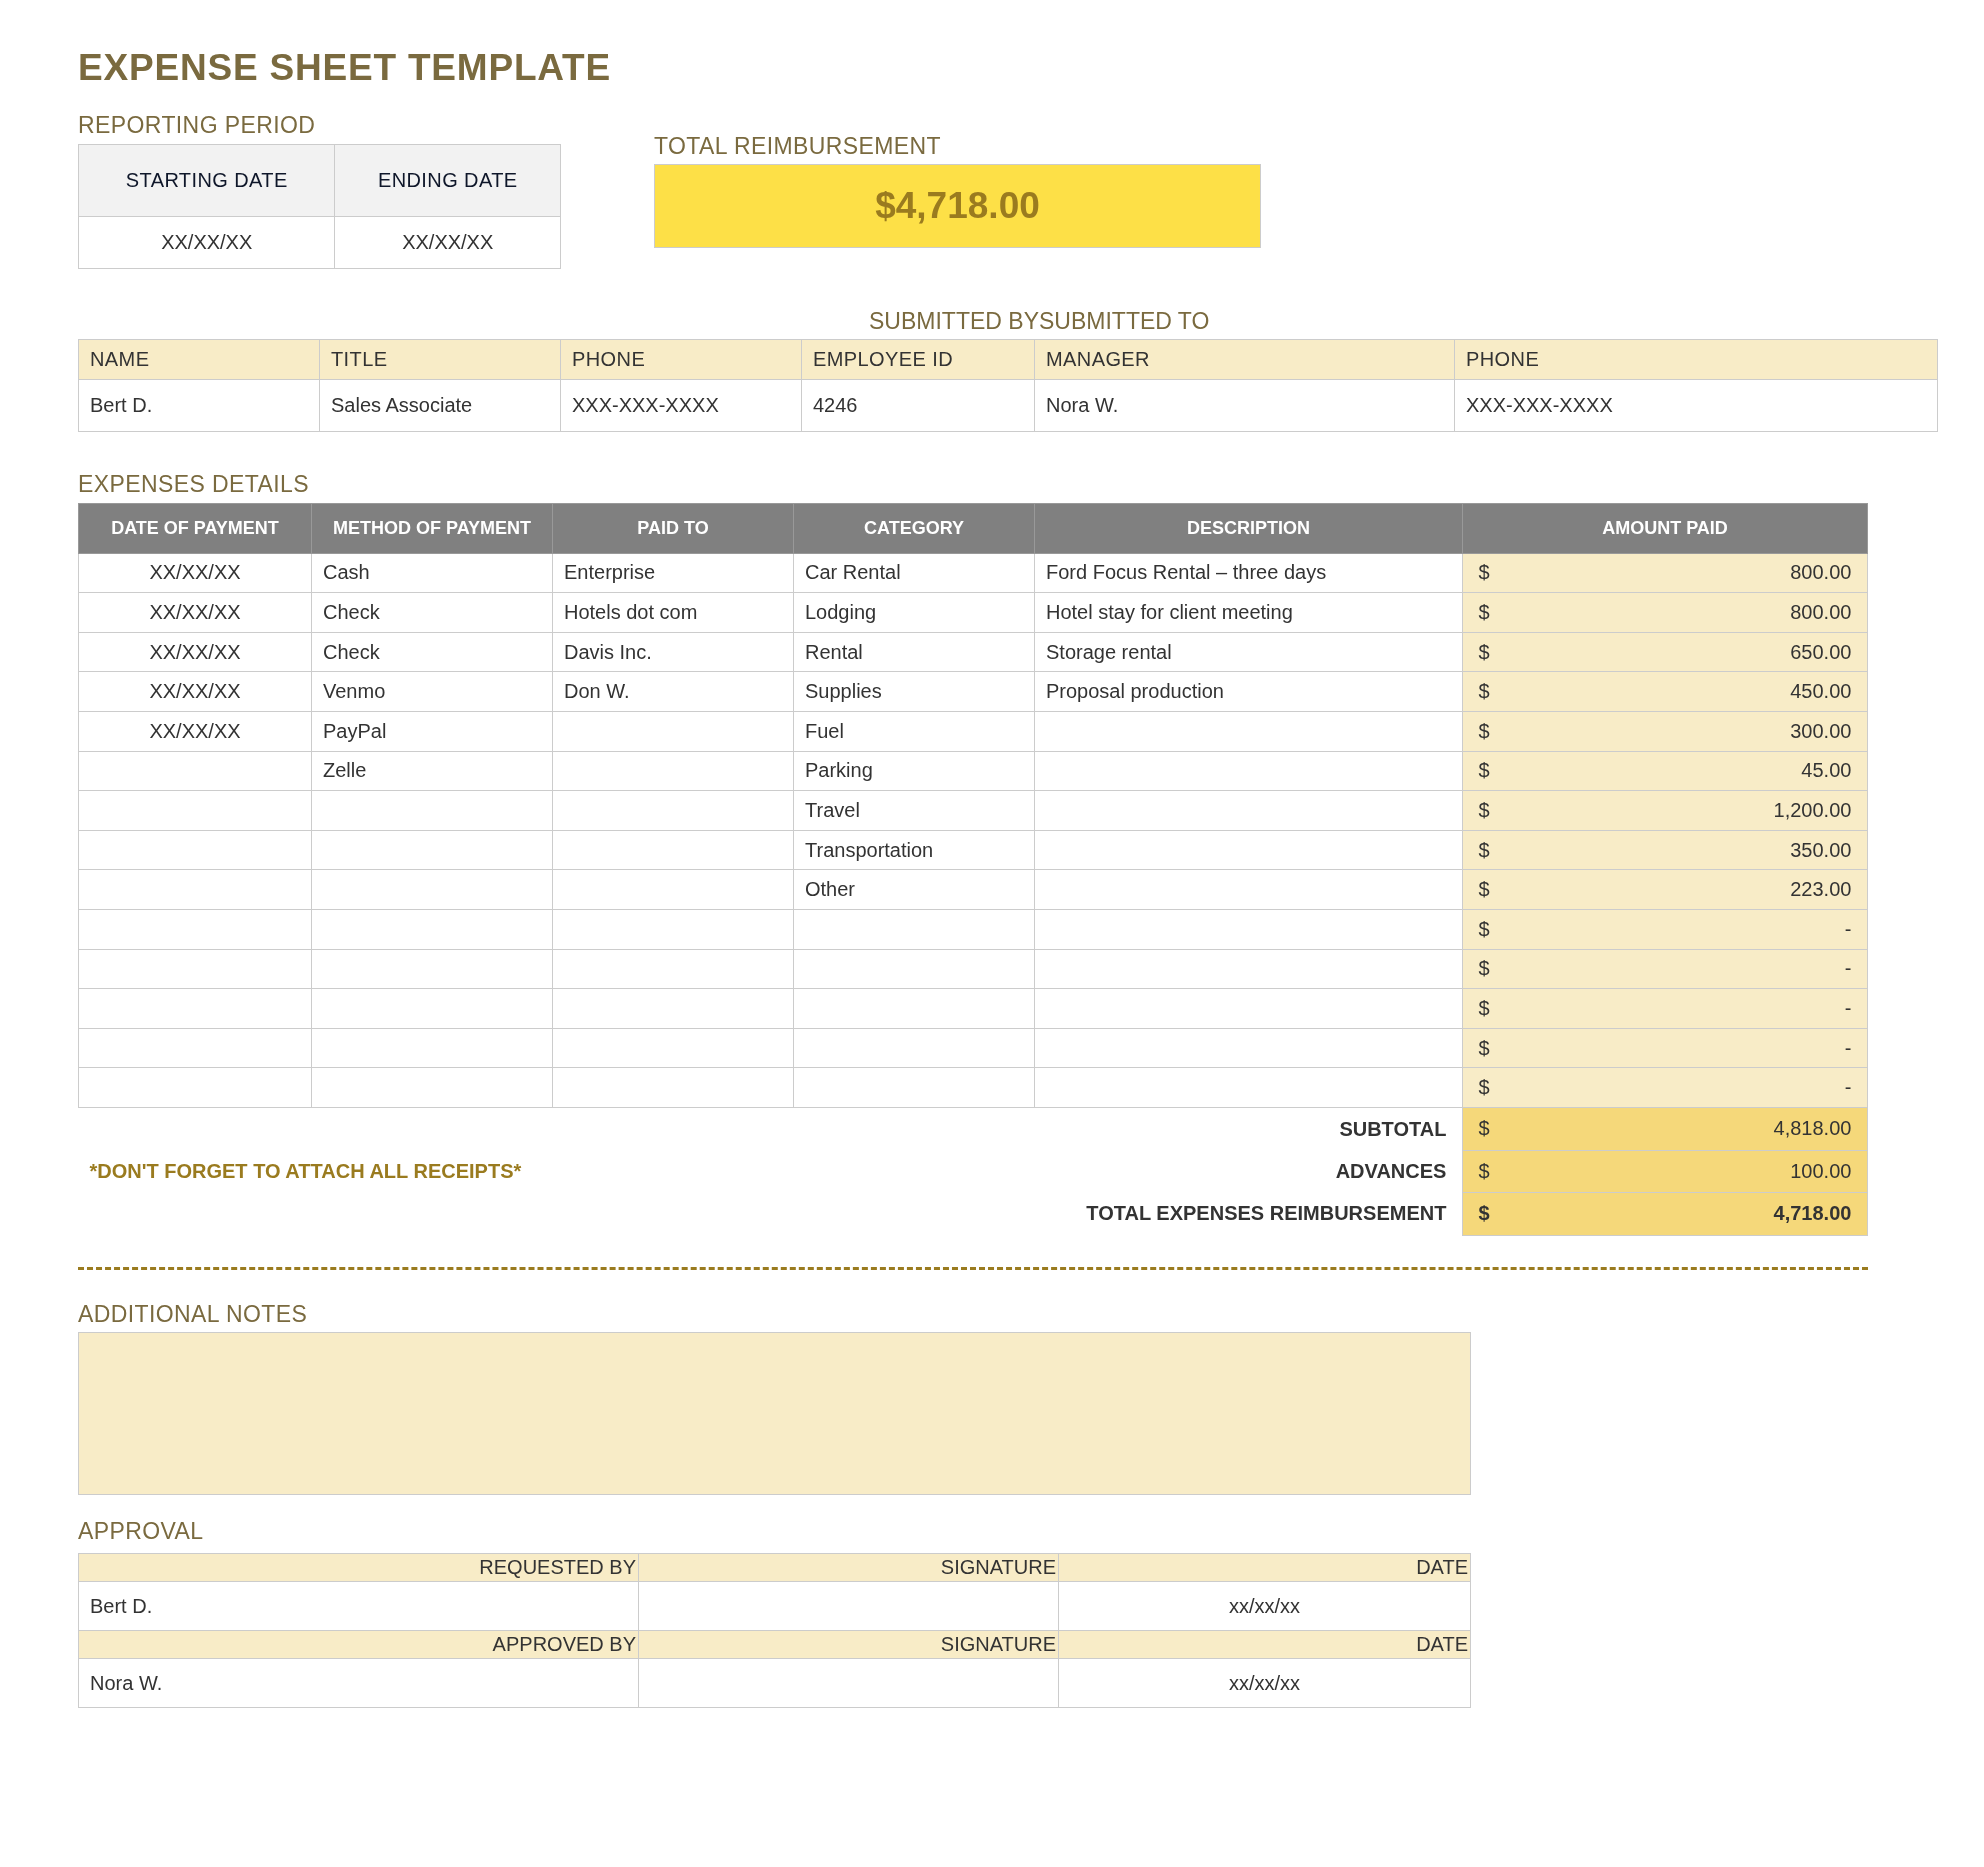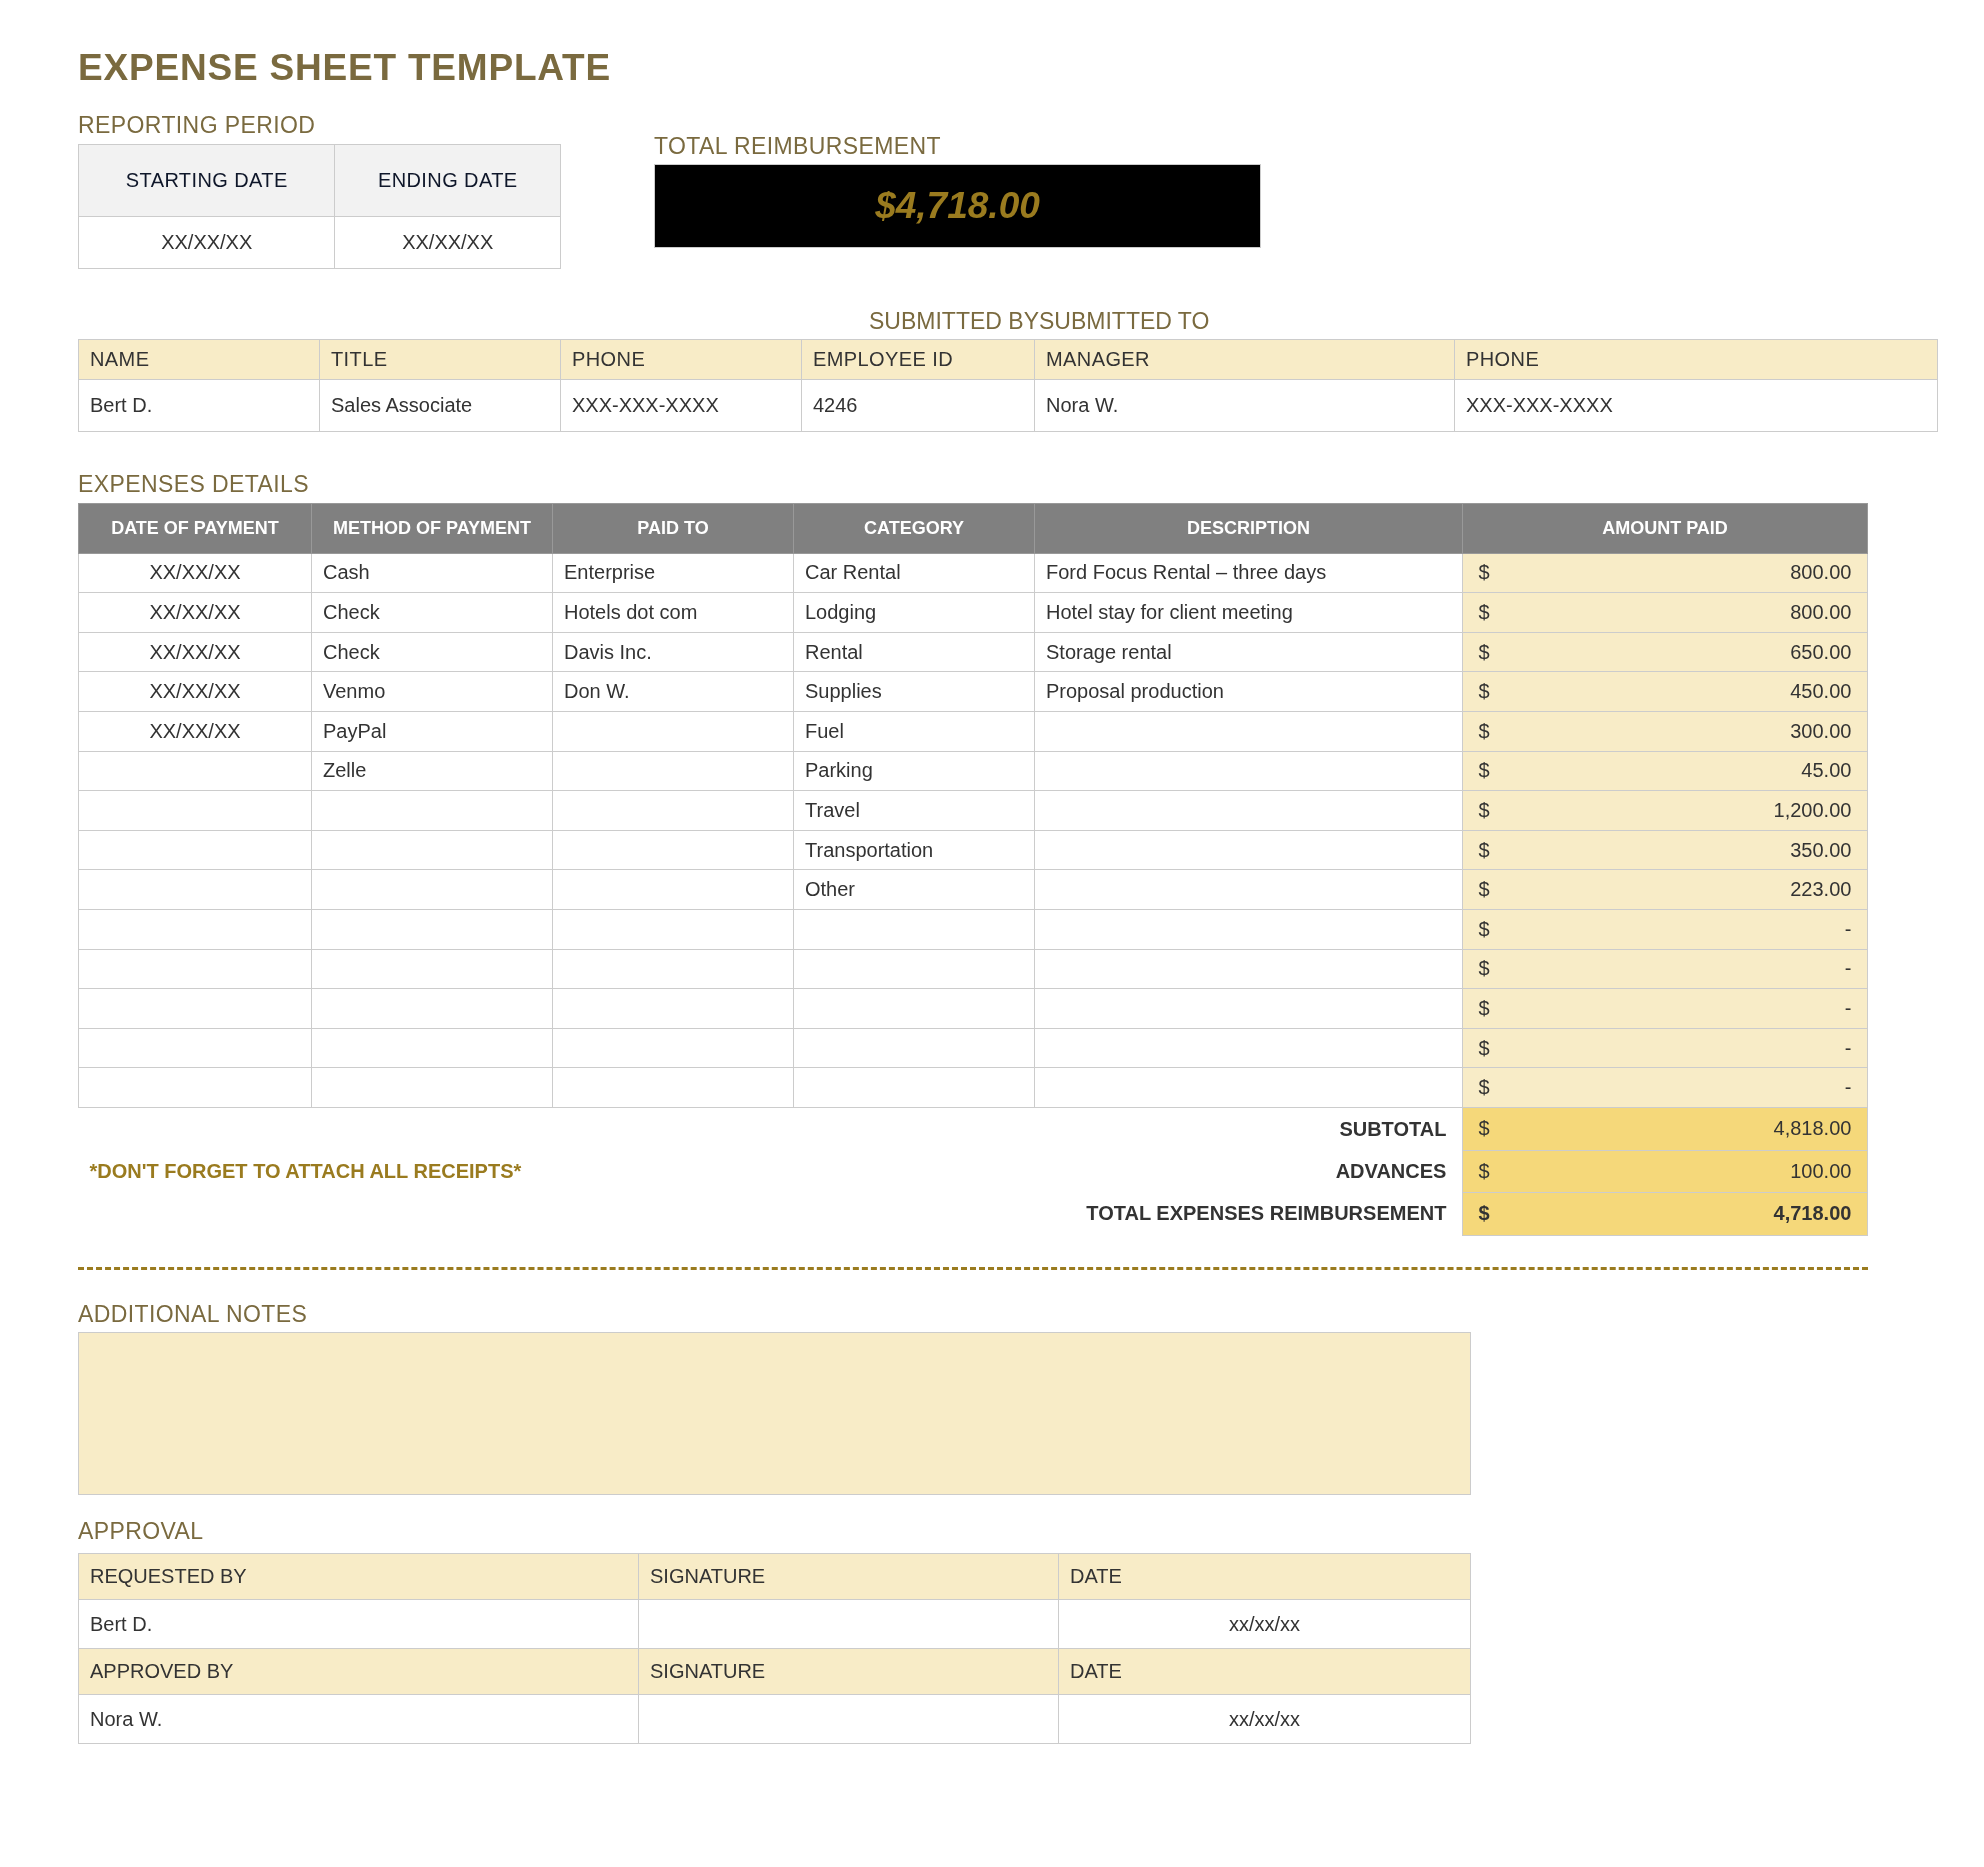--- a/index.html
+++ b/index.html
@@ -39,28 +39,27 @@
     letter-spacing: 0.4px;
   }
   table.period td {
     border: 0.8px solid #ccc;
     padding: 14px 11px;
     text-align: center;
     font-size: 20px;
   }
   .reimb-box {
     width: 607px;
-    background: #000000;
+    background: #fde047;
     border: 0.8px solid #ccc;
     text-align: center;
     padding: 20px 0;
     font-size: 37px;
     font-weight: bold;
     color: #9a7b1f;
-    font-style: italic;
   }
   .submit-row { margin-bottom: 39px; }
   .submit-labels { display: flex; gap: 0; text-align: right; }
   .submit-labels .lab1 { width: 961px; font-size: 23px; color: #7a6a3f; margin-bottom:4.7px; }
   .submit-labels .lab2 { font-size: 23px; color: #7a6a3f; margin-bottom:4.7px; }
   table.submit {
     border-collapse: collapse;
     width: 1860px;
   }
   table.submit th {
@@ -136,24 +135,24 @@
     border: 0.8px solid #ccc;
   }
   table.approval {
     border-collapse: collapse;
     width: 1393px;
     margin-top: 7.8px;
   }
   table.approval th {
     background: #f8ecc7;
     border: 0.8px solid #ccc;
-    padding: 11px;
+    padding: 2px;
     font-weight: normal;
     font-size: 20px;
-    text-align: left;
+    text-align: right;
   }
   table.approval td {
     border: 0.8px solid #ccc;
     padding: 12.5px 11px;
     font-size: 20px;
   }
   table.approval td.center { text-align: center; }
   .clearfix::after { content:""; display:table; clear:both; }
 </style>
 </head>

